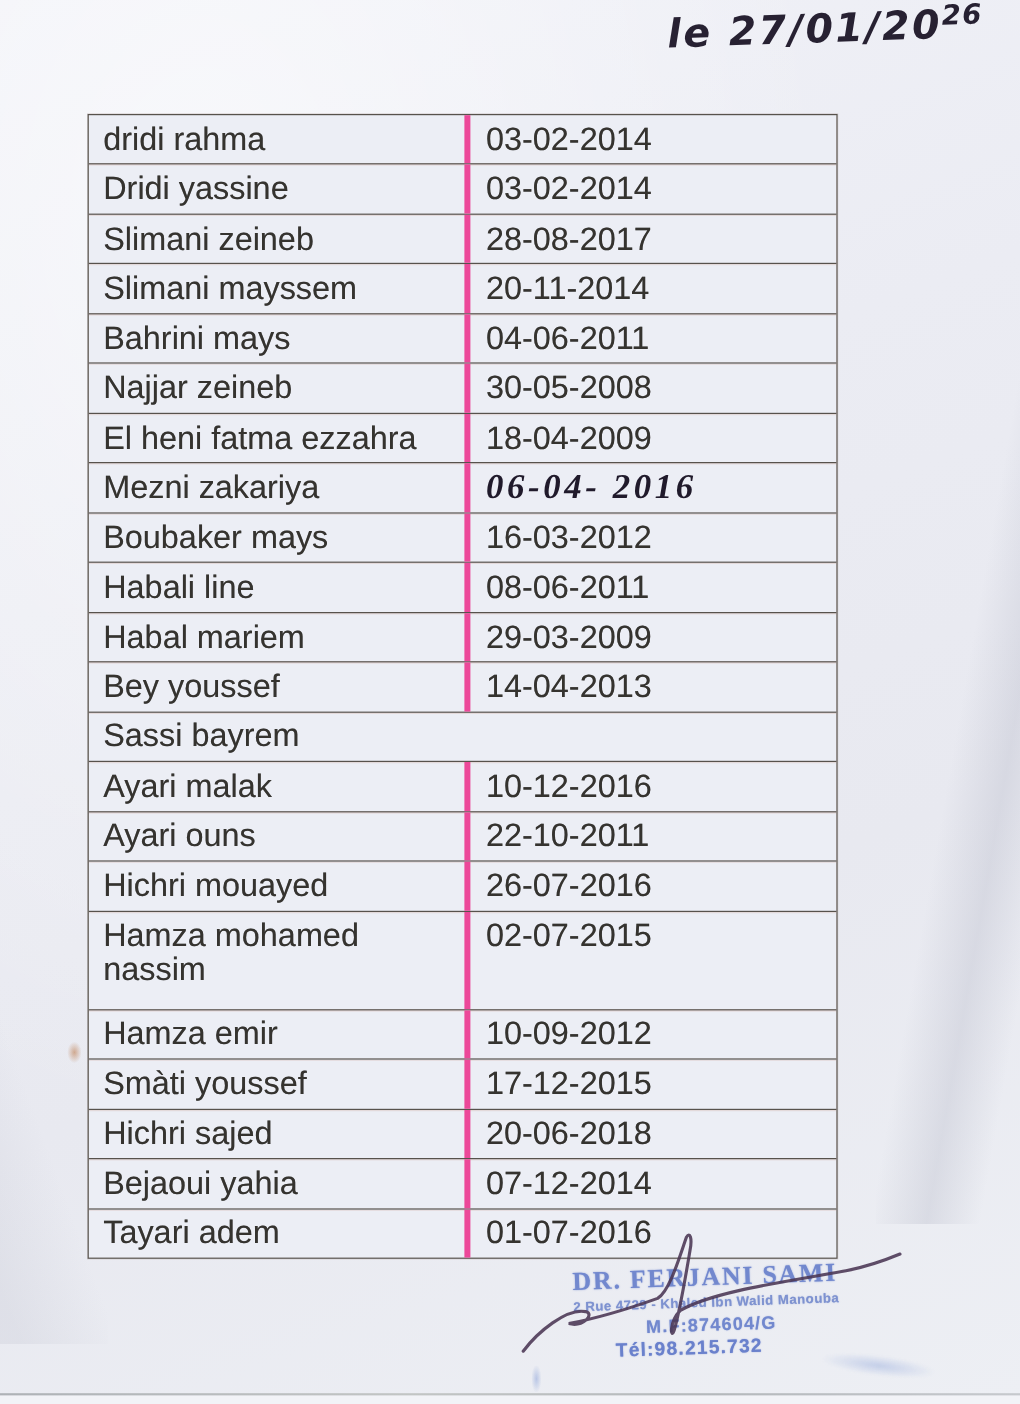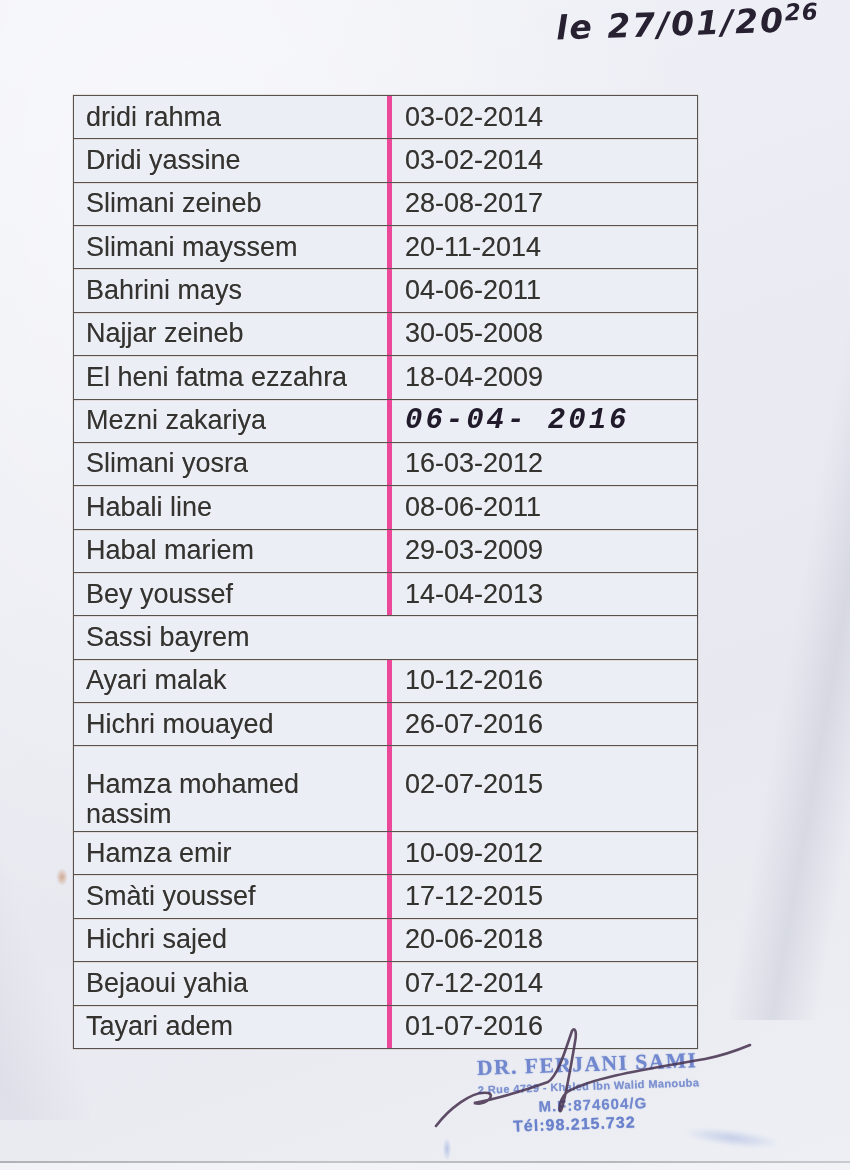--- a/index.html
+++ b/index.html
@@ -61,23 +61,23 @@
   .row:last-child{border-bottom:none;box-shadow:none;}
   .row.tall{flex:2;}
   .cell{
     display:flex;align-items:center;
     font-size:27px;line-height:1.08;color:#35332f;
     text-shadow:0 0 .5px rgba(40,40,40,.45);
     overflow:hidden;white-space:normal;
   }
   .cell.name{width:313px;padding:0 6px 0 12px;box-sizing:border-box;}
   .cell.date{flex:1;border-left:5px solid #ec4899;padding:0 4px 0 13px;box-sizing:border-box;}
-  .row.tall .cell{align-items:flex-start;padding-top:24px;}
+  .row.tall .cell{align-items:flex-start;padding-top:5px;}
   .cell.date.handwritten{
-    font-family:Liberation Mono, monospace;
+    font-family:Liberation Serif, serif;
     font-style:italic;font-weight:700;
     font-size:29px;letter-spacing:3px;color:#201a2b;
     text-shadow:none;
   }
 
   
   .stamp{
     position:absolute;left:478px;top:1051px;width:280px;
     transform:rotate(-2deg);
     color:#7187cb;
@@ -158,41 +158,45 @@
       </div>
       <div class="row">
         <div class="cell name">El heni fatma ezzahra</div>
         <div class="cell date">18-04-2009</div>
       </div>
       <div class="row">
         <div class="cell name">Mezni zakariya</div>
         <div class="cell date handwritten">06-04- 2016</div>
       </div>
       <div class="row">
-        <div class="cell name">Slimani yosra</div>
+        <div class="cell name">Boubaker mays</div>
         <div class="cell date">16-03-2012</div>
       </div>
       <div class="row">
         <div class="cell name">Habali line</div>
         <div class="cell date">08-06-2011</div>
       </div>
       <div class="row">
         <div class="cell name">Habal mariem</div>
         <div class="cell date">29-03-2009</div>
       </div>
       <div class="row">
         <div class="cell name">Bey youssef</div>
         <div class="cell date">14-04-2013</div>
       </div>
       <div class="row">
         <div class="cell name">Sassi bayrem</div>
       </div>
       <div class="row">
         <div class="cell name">Ayari malak</div>
         <div class="cell date">10-12-2016</div>
+      </div>
+      <div class="row">
+        <div class="cell name">Ayari ouns</div>
+        <div class="cell date">22-10-2011</div>
       </div>
       <div class="row">
         <div class="cell name">Hichri mouayed</div>
         <div class="cell date">26-07-2016</div>
       </div>
       <div class="row tall">
         <div class="cell name">Hamza mohamed nassim</div>
         <div class="cell date">02-07-2015</div>
       </div>
       <div class="row">

